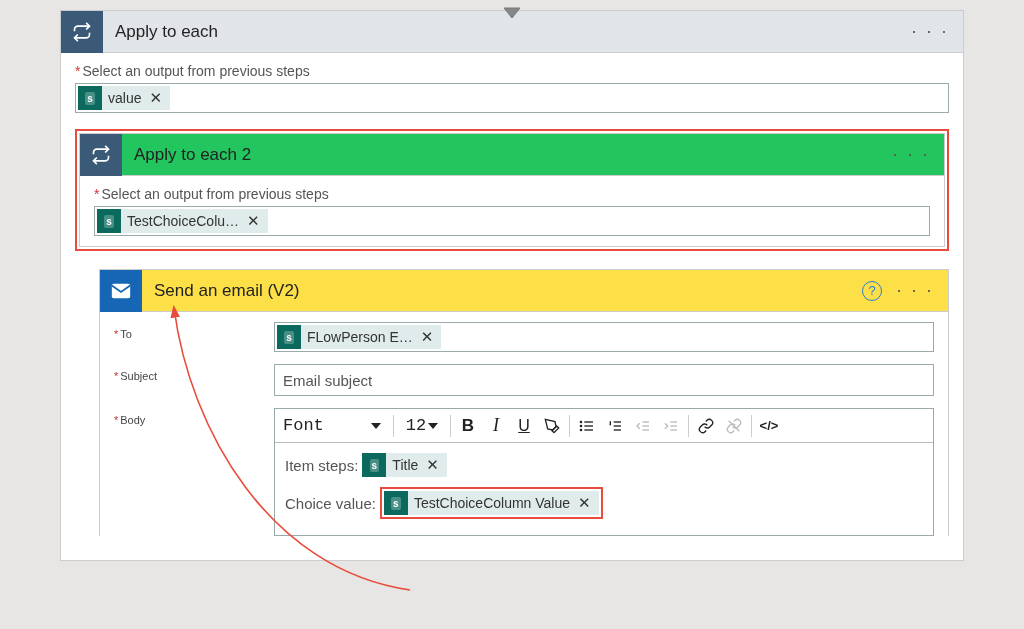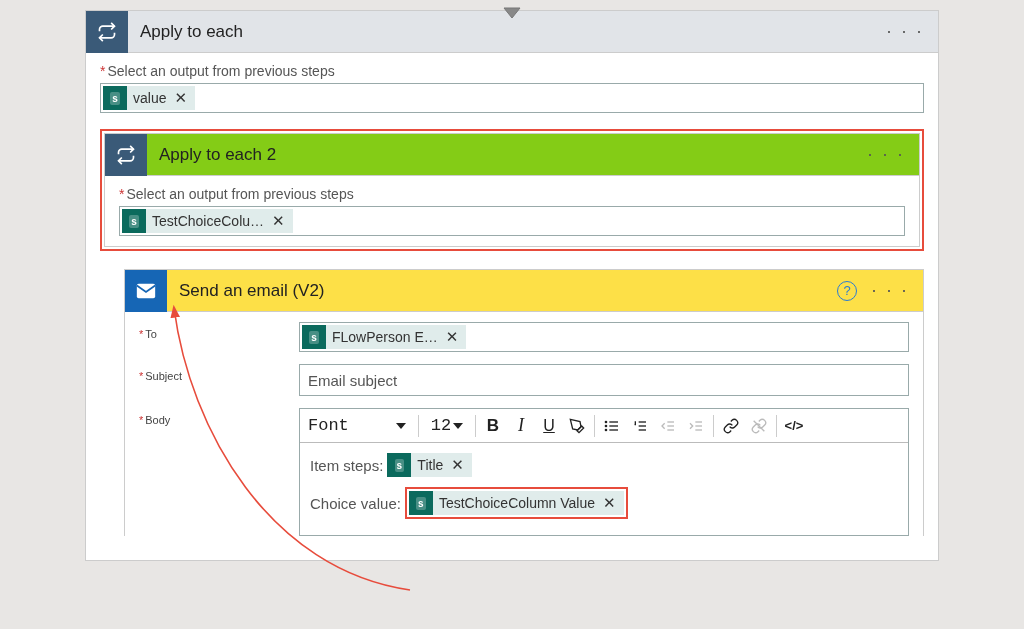--- a/index.html
+++ b/index.html
@@ -9,21 +9,21 @@
     background: #e8e6e4;
     font-family: "Segoe UI", Arial, sans-serif;
     font-size: 14px;
     color: #333;
     width: 1024px;
     height: 629px;
     overflow: hidden;
     position: relative;
   }
   .canvas {
-    padding: 0 85px;
+    padding: 0 60px;
     position: relative;
   }
   .connector-arrow {
     position:absolute;
     top:-4px;
     left: 50%;
     transform: translateX(-50%);
     color: #888;
   }
   .card {
@@ -32,21 +32,21 @@
     margin-top: 10px;
   }
   .card-header {
     display: flex;
     align-items: center;
     padding: 0;
     border-bottom: 1px solid #ccc;
     height: 42px;
   }
   .hdr-loop { background: #e1e4e8; }
-  .hdr-loop-inner { background: #84cc16; }
+  .hdr-loop-inner { background: #22c55e; }
   .hdr-email { background: #fde047; }
   .icon-box {
     width: 42px;
     height: 42px;
     display: flex;
     align-items: center;
     justify-content: center;
     flex-shrink: 0;
     color: #fff;
   }

